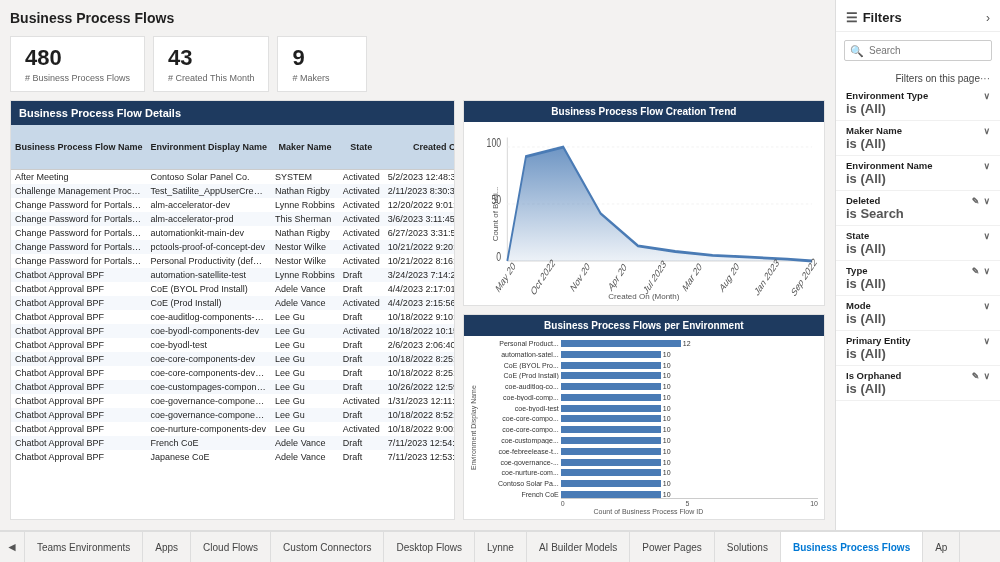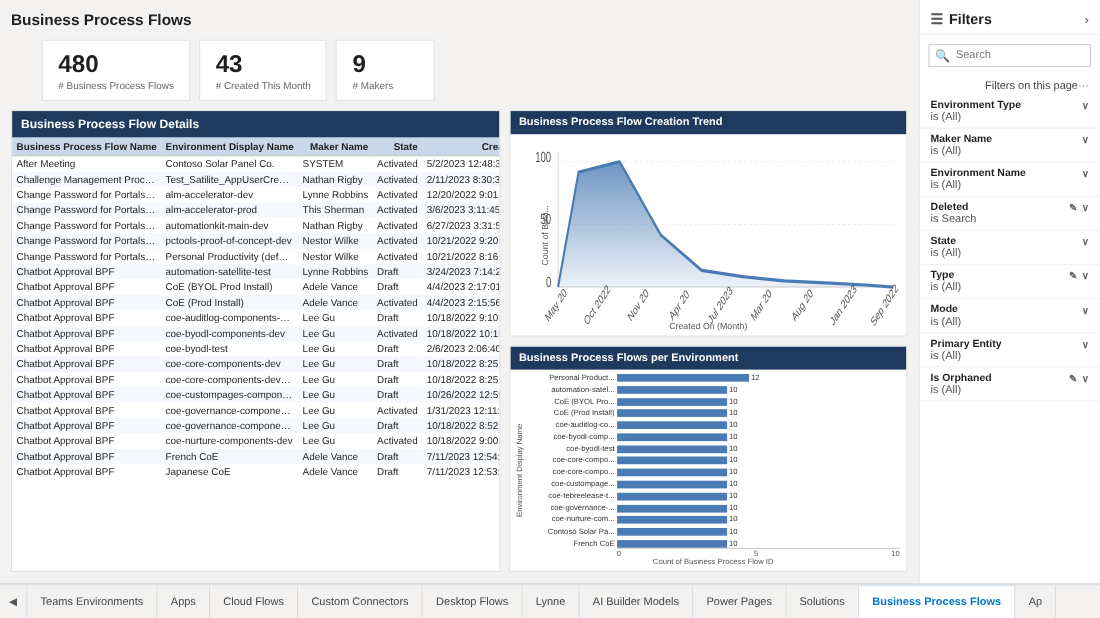--- a/index.html
+++ b/index.html
@@ -7,44 +7,44 @@
 
     
     .main-area { display: flex; flex: 1; overflow: hidden; }
 
     
     .content-area { flex: 1; padding: 10px; overflow: hidden; display: flex; flex-direction: column; gap: 8px; }
 
     .page-title { font-size: 14px; font-weight: 700; color: #1f1f1f; margin-bottom: 2px; }
 
     
-    .stats-row { display: flex; gap: 8px; margin-left: 28px; }
+    .stats-row { display: flex; gap: 8px; }
     .stat-card { background: white; border: 1px solid #e0e0e0; padding: 8px 14px; min-width: 90px; }
     .stat-number { font-size: 22px; font-weight: 700; color: #1f1f1f; }
     .stat-label { font-size: 9px; color: #666; margin-top: 2px; }
 
     
     .content-columns { display: flex; gap: 8px; flex: 1; overflow: hidden; }
 
     
     .table-section { flex: 1.1; background: white; border: 1px solid #e0e0e0; overflow: hidden; display: flex; flex-direction: column; }
     .table-header { background: #1e3a5f; color: white; padding: 6px 8px; font-size: 11px; font-weight: 600; }
     .data-table { width: 100%; border-collapse: collapse; font-size: 9px; }
     .data-table thead tr { background: #c8d8e8; }
-    .data-table thead th { padding: 3px 4px; text-align: right; font-weight: 600; color: #1f1f1f; border-bottom: 1px solid #ccc; white-space: nowrap; }
+    .data-table thead th { padding: 17px 4px; text-align: center; font-weight: 600; color: #1f1f1f; border-bottom: 1px solid #ccc; white-space: nowrap; }
     .data-table tbody tr:nth-child(even) { background: #f5f8fc; }
     .data-table tbody tr:nth-child(odd) { background: white; }
     .data-table tbody td { padding: 2px 4px; color: #1f1f1f; white-space: nowrap; overflow: hidden; max-width: 120px; text-overflow: ellipsis; }
     .table-scroll { overflow-y: auto; overflow-x: hidden; flex: 1; }
 
     
     .charts-section { flex: 0.9; display: flex; flex-direction: column; gap: 8px; }
 
     .chart-card { background: white; border: 1px solid #e0e0e0; flex: 1; display: flex; flex-direction: column; overflow: hidden; }
-    .chart-header { background: #1e3a5f; color: white; padding: 5px 8px; font-size: 10px; font-weight: 600; }
+    .chart-header { background: #1e3a5f; color: white; padding: 5px 8px; font-size: 10px; font-weight: 600; text-align: center; }
     .chart-body { flex: 1; padding: 6px; position: relative; }
 
     
     .area-chart-container { width: 100%; height: 100%; position: relative; }
     .area-chart-y-label { position: absolute; left: -2px; top: 50%; transform: translateY(-50%) rotate(-90deg); font-size: 8px; color: #555; white-space: nowrap; }
     .area-chart-x-label { position: absolute; bottom: 0; left: 50%; transform: translateX(-50%); font-size: 8px; color: #555; }
     .svg-area { width: 100%; height: 100%; }
     .bar-y-axis-title { font-size: 7px; color: #555; writing-mode: vertical-rl; transform: rotate(180deg); text-align: center; }
 
     
@@ -60,21 +60,21 @@
 
     .search-box { margin: 8px; position: relative; }
     .search-box input { width: 100%; border: 1px solid #ccc; padding: 4px 8px 4px 24px; font-size: 10px; color: #333; border-radius: 2px; }
     .search-icon-inner { position: absolute; left: 6px; top: 50%; transform: translateY(-50%); font-size: 11px; color: #666; }
 
     .filters-label { padding: 4px 10px 2px; font-size: 10px; color: #444; font-weight: 500; display: flex; justify-content: flex-end; }
     .filters-dots { color: #666; }
 
     .filter-item { padding: 4px 10px; border-bottom: 1px solid #f0f0f0; }
     .filter-name { font-size: 9.5px; font-weight: 600; color: #1f1f1f; display: flex; justify-content: space-between; align-items: center; }
-    .filter-value { font-size: 10px; color: #555; }
+    .filter-value { font-size: 13px; color: #555; font-weight: bold; }
     .filter-chevron { color: #666; font-size: 9px; }
     .filter-actions { display: flex; gap: 4px; }
     .filter-edit-icon { color: #666; font-size: 9px; cursor: pointer; }
 
     
     .bottom-tabs { height: 32px; background: #f3f2f1; border-top: 2px solid #ddd; display: flex; align-items: stretch; overflow: hidden; }
     .tab-item { padding: 0 12px; display: flex; align-items: center; font-size: 10px; color: #444; cursor: pointer; border-right: 1px solid #ddd; white-space: nowrap; border-top: 2px solid transparent; margin-top: -2px; }
     .tab-item.active { background: white; border-top: 2px solid #0078d4; color: #0078d4; font-weight: 600; }
     .tab-nav-btn { padding: 0 6px; display: flex; align-items: center; color: #555; cursor: pointer; font-size: 12px; border-right: 1px solid #ddd; }
   </style>

